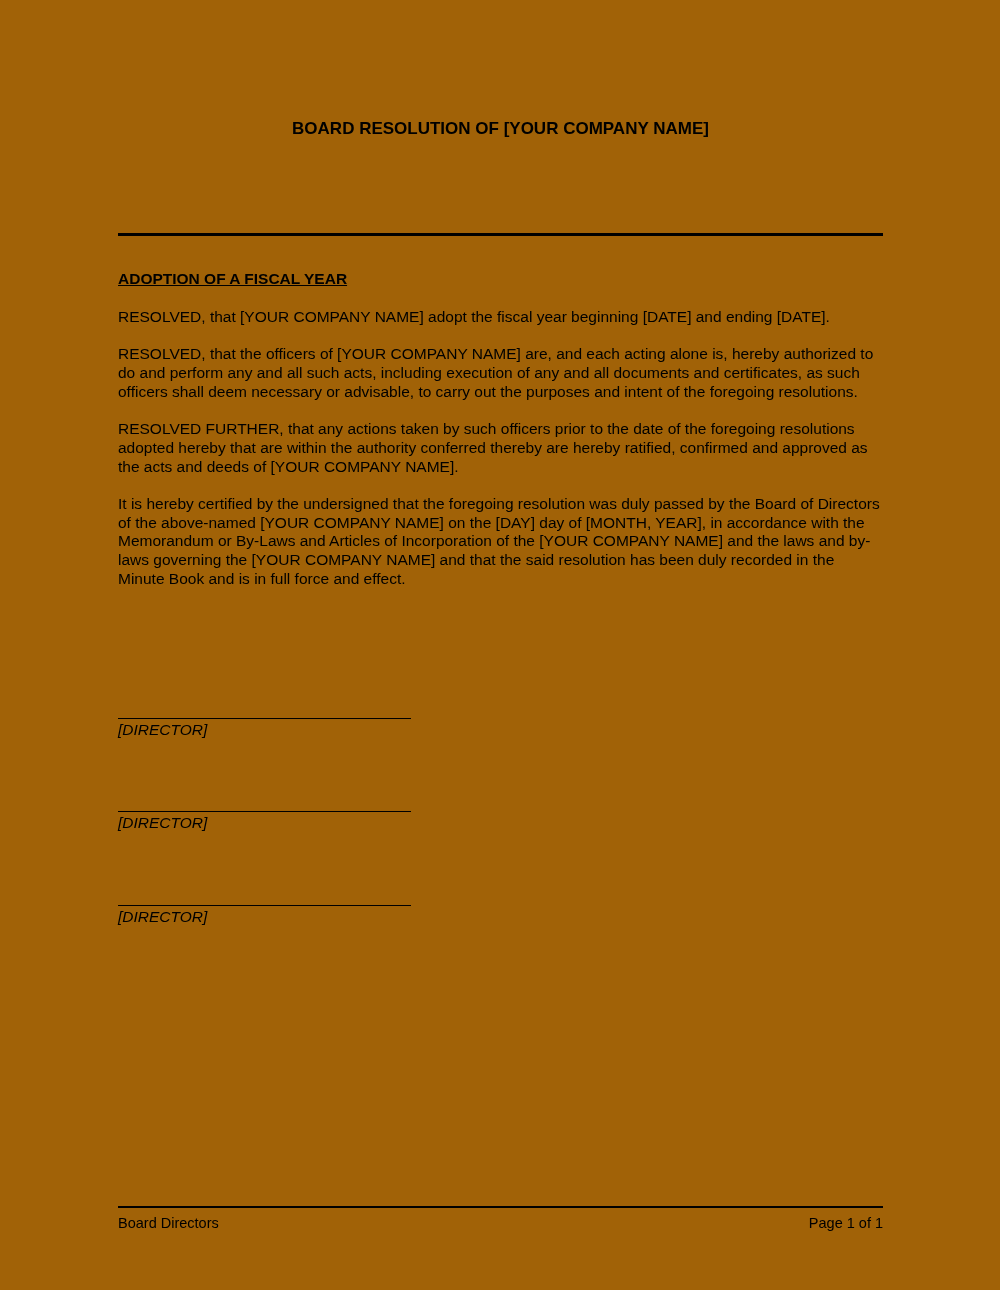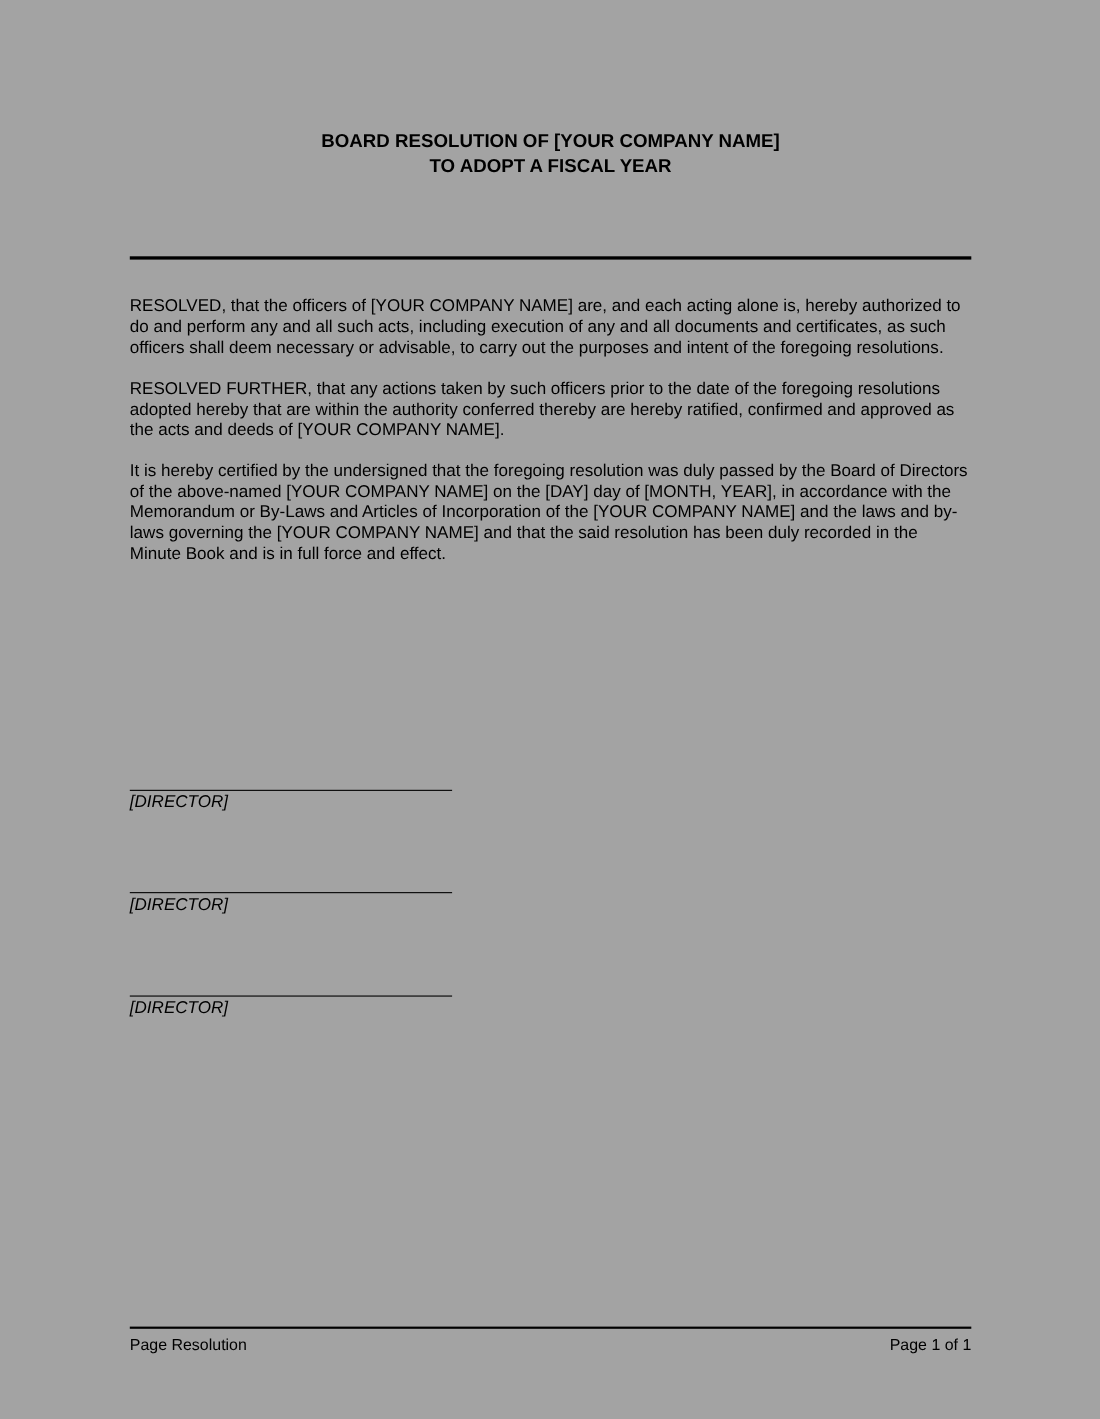--- a/index.html
+++ b/index.html
@@ -13,21 +13,21 @@
       position: relative;
       font-family: "Liberation Sans", sans-serif;
       color: #000000;
       overflow: hidden;
     }
     .page {
       position: absolute;
       left: 0; top: 0;
       width: 1000px;
       height: 1290px;
-      background: #a3a3a3;
+      background: #a16207;
     }
     .title-block {
       position: absolute;
       left: 118px;
       width: 765px;
       top: 118px;
       text-align: center;
       font-weight: bold;
       font-size: 17px;
       line-height: 22px;
@@ -113,27 +113,28 @@
       text-align: right;
     }
   </style>
 </head>
 <body>
 
 <div class="page">
 
   <div class="title-block">
     <span class="title-line">BOARD RESOLUTION OF [YOUR COMPANY NAME]</span>
-    <span class="title-line">TO ADOPT A FISCAL YEAR</span>
   </div>
 
 
   <div class="title-rule"></div>
 
   <div class="body-block">
+    <div class="section-heading">ADOPTION OF A FISCAL YEAR</div>
+    <p class="para">RESOLVED, that [YOUR COMPANY NAME] adopt the fiscal year beginning [DATE] and ending [DATE].</p>
     <p class="para">RESOLVED, that the officers of [YOUR COMPANY NAME] are, and each acting alone is, hereby authorized to do and perform any and all such acts, including execution of any and all documents and certificates, as such officers shall deem necessary or advisable, to carry out the purposes and intent of the foregoing resolutions.</p>
     <p class="para">RESOLVED FURTHER, that any actions taken by such officers prior to the date of the foregoing resolutions adopted hereby that are within the authority conferred thereby are hereby ratified, confirmed and approved as the acts and deeds of [YOUR COMPANY NAME].</p>
     <p class="para">It is hereby certified by the undersigned that the foregoing resolution was duly passed by the Board of Directors of the above-named [YOUR COMPANY NAME] on the [DAY] day of [MONTH, YEAR], in accordance with the Memorandum or By-Laws and Articles of Incorporation of the [YOUR COMPANY NAME] and the laws and by-laws governing the [YOUR COMPANY NAME] and that the said resolution has been duly recorded in the Minute Book and is in full force and effect.</p>
   </div>
 
   <div class="signatures">
     <div class="sig-block" style="top:0px;">
       <div class="sig-line"></div>
       <div class="sig-label">[DIRECTOR]</div>
     </div>
@@ -141,16 +142,16 @@
       <div class="sig-line"></div>
       <div class="sig-label">[DIRECTOR]</div>
     </div>
     <div class="sig-block" style="top:187px;">
       <div class="sig-line"></div>
       <div class="sig-label">[DIRECTOR]</div>
     </div>
   </div>
 
   <div class="footer-rule"></div>
-  <div class="footer-left">Page Resolution</div>
+  <div class="footer-left">Board Directors</div>
   <div class="footer-right">Page 1 of 1</div>
 
 </div>
 
 </body></html>

